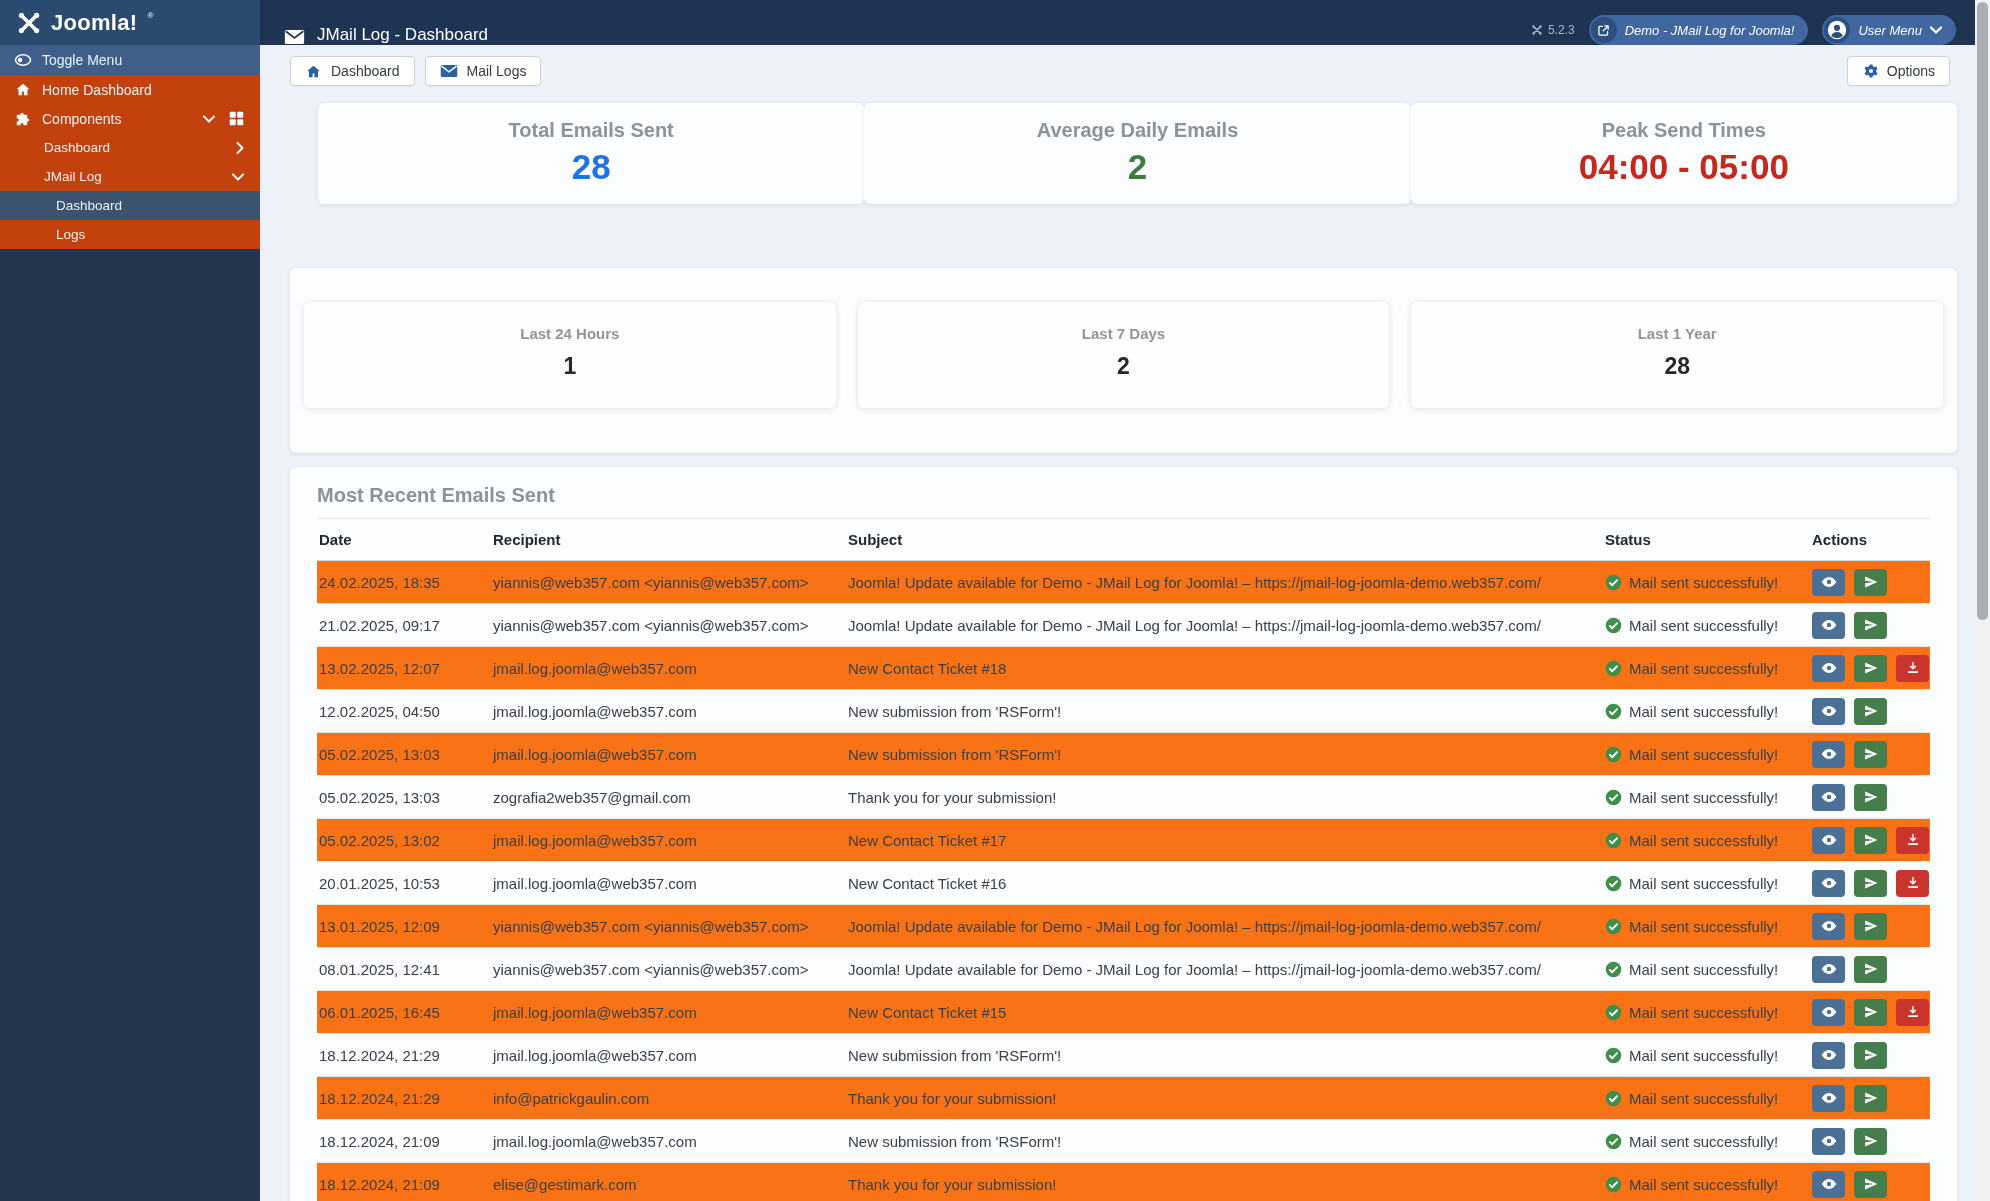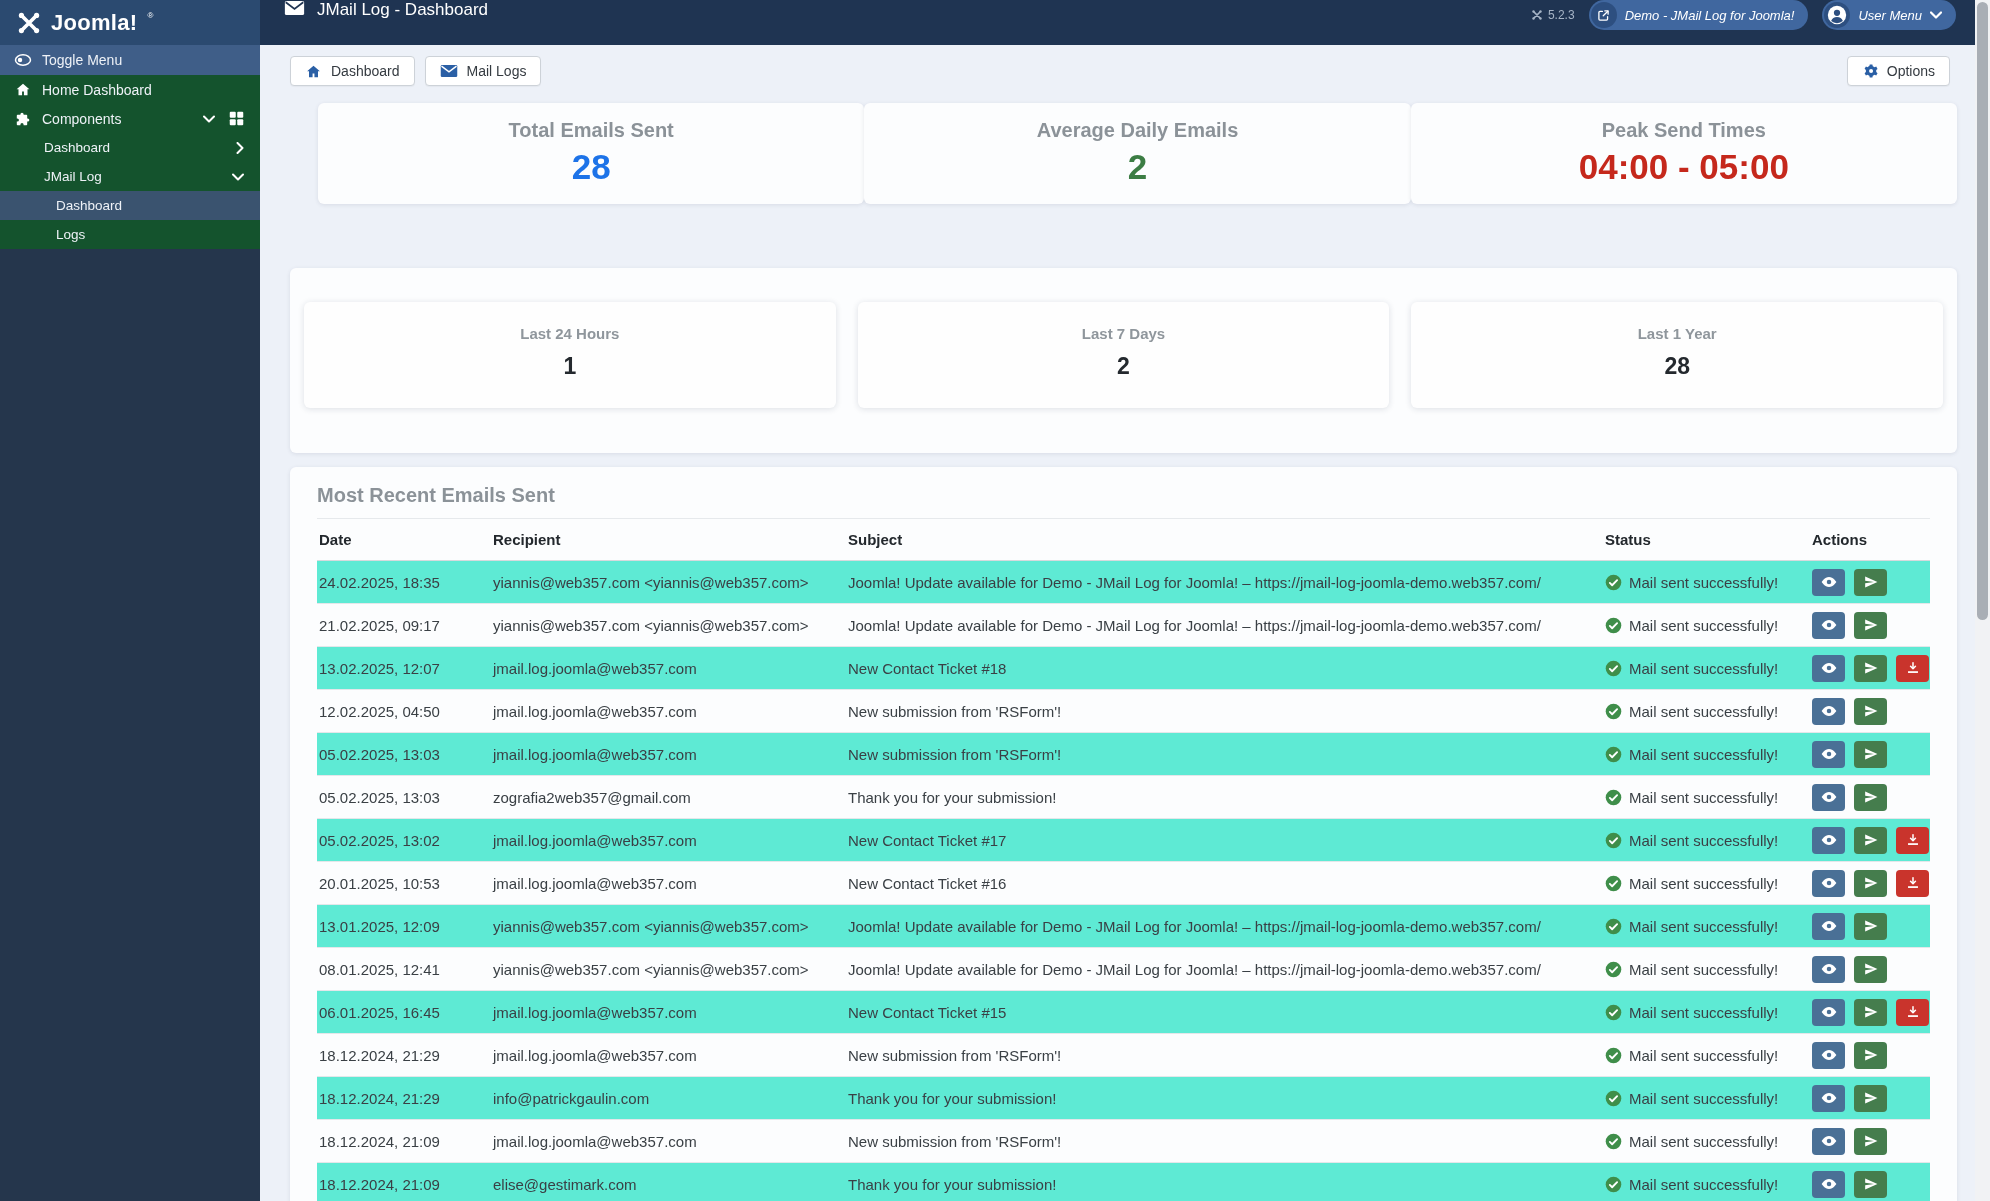--- a/index.html
+++ b/index.html
@@ -5,32 +5,32 @@
   html,body{margin:0;padding:0;}
   body{width:1990px;height:1201px;overflow:hidden;position:relative;background:#edf1f8;
        font-family:"Liberation Sans",sans-serif;-webkit-font-smoothing:antialiased;}
   svg{display:block;}
 
   
   #sidebar{position:absolute;left:0;top:0;width:260px;height:1201px;background:#25364c;z-index:3;}
   .logo-band{height:45px;background:#2b4a70;display:flex;align-items:center;padding-left:16px;gap:9px;box-sizing:border-box;}
   .logo-word{color:#fff;font-size:22px;font-weight:700;letter-spacing:.3px;}
   .logo-reg{color:#fff;font-size:8px;vertical-align:top;position:relative;top:-7px;margin-left:1px;}
-  .smenu{background:#14532d;}
+  .smenu{background:#c2410c;}
   .srow{height:29px;display:flex;align-items:center;color:#eef2f7;font-size:14px;padding:0 16px 0 14px;box-sizing:border-box;cursor:pointer;}
   .srow.toggle{height:30px;background:#3f5e88;}
   .srow.active{background:#3a536f;}
   .srow .micon{width:18px;margin-right:10px;display:flex;justify-content:center;align-items:center;}
   .srow.lvl1{padding-left:44px;font-size:13.5px;}
   .srow.lvl2{padding-left:56px;font-size:13.5px;}
   .srow .right{margin-left:auto;display:flex;align-items:center;gap:14px;}
 
   
   #header{position:absolute;left:260px;top:0;right:0;height:45px;background:#1f3452;display:flex;
-          align-items:flex-start;padding:0 18px 0 24px;box-sizing:border-box;z-index:2;}
+          align-items:flex-end;padding:0 18px 0 24px;box-sizing:border-box;z-index:2;}
   .header-title{color:#fff;font-size:17px;margin-left:12px;}
   .h-right{margin-left:auto;display:flex;align-items:center;gap:14px;padding-right:16px;}
   .version{display:flex;align-items:center;gap:5px;color:#a6b4c6;font-size:12px;}
   .pill{height:30px;border-radius:15px;background:#40679f;color:#fff;font-size:13px;display:flex;
         align-items:center;gap:8px;padding:0 14px 0 2px;cursor:pointer;font-style:italic;}
   .pill .lead{width:26px;height:26px;border-radius:50%;background:#2d4f80;display:flex;align-items:center;justify-content:center;}
 
   
   #content{position:absolute;left:260px;top:45px;right:15px;bottom:0;}
   .toolbar{position:absolute;top:11px;left:30px;right:25px;height:30px;display:flex;align-items:center;}
@@ -53,21 +53,21 @@
               text-align:center;padding-top:23px;box-sizing:border-box;}
   .count-label{font-size:15px;font-weight:700;color:#8f969c;}
   .count-value{font-size:23px;font-weight:700;color:#24292e;margin-top:11px;}
 
   .recent{position:absolute;top:422px;left:30px;right:18px;height:800px;padding:17px 27px 0 27px;box-sizing:border-box;overflow:hidden;}
   table{width:100%;border-collapse:collapse;table-layout:fixed;margin-top:11px;}
   thead th{text-align:left;font-size:15px;font-weight:700;color:#23282d;height:41px;padding:0 4px 0 2px;
            border-top:1px solid #e6e9ec;border-bottom:1px solid #d7dadd;}
   tbody td{height:42px;padding:0 4px 0 2px;font-size:15px;color:#3a4045;border-bottom:1px solid #e4e7ea;
            white-space:nowrap;overflow:hidden;}
-  tr.striped{background:#5eead4;margin-left:42px;}
+  tr.striped{background:#f97316;margin-left:42px;}
   .status-cell{display:flex;align-items:center;gap:7px;}
   .abtn{width:33px;height:27px;border:none;border-radius:4px;display:inline-flex;align-items:center;
         justify-content:center;margin-right:5px;cursor:pointer;padding:0;vertical-align:middle;}
   .abtn.view{background:var(--c-view,#4a7096);}
   .abtn.resend{background:var(--c-resend,#457d4d);}
   .abtn.download{background:var(--c-download,#c9342c);}
 
   
   #scrollbar{position:absolute;right:0;top:0;width:15px;height:1201px;background:#f1f2f4;z-index:5;}
   #scroll-thumb{position:absolute;left:2px;right:2px;top:2px;height:618px;background:#a9aeb5;border-radius:6px;}

